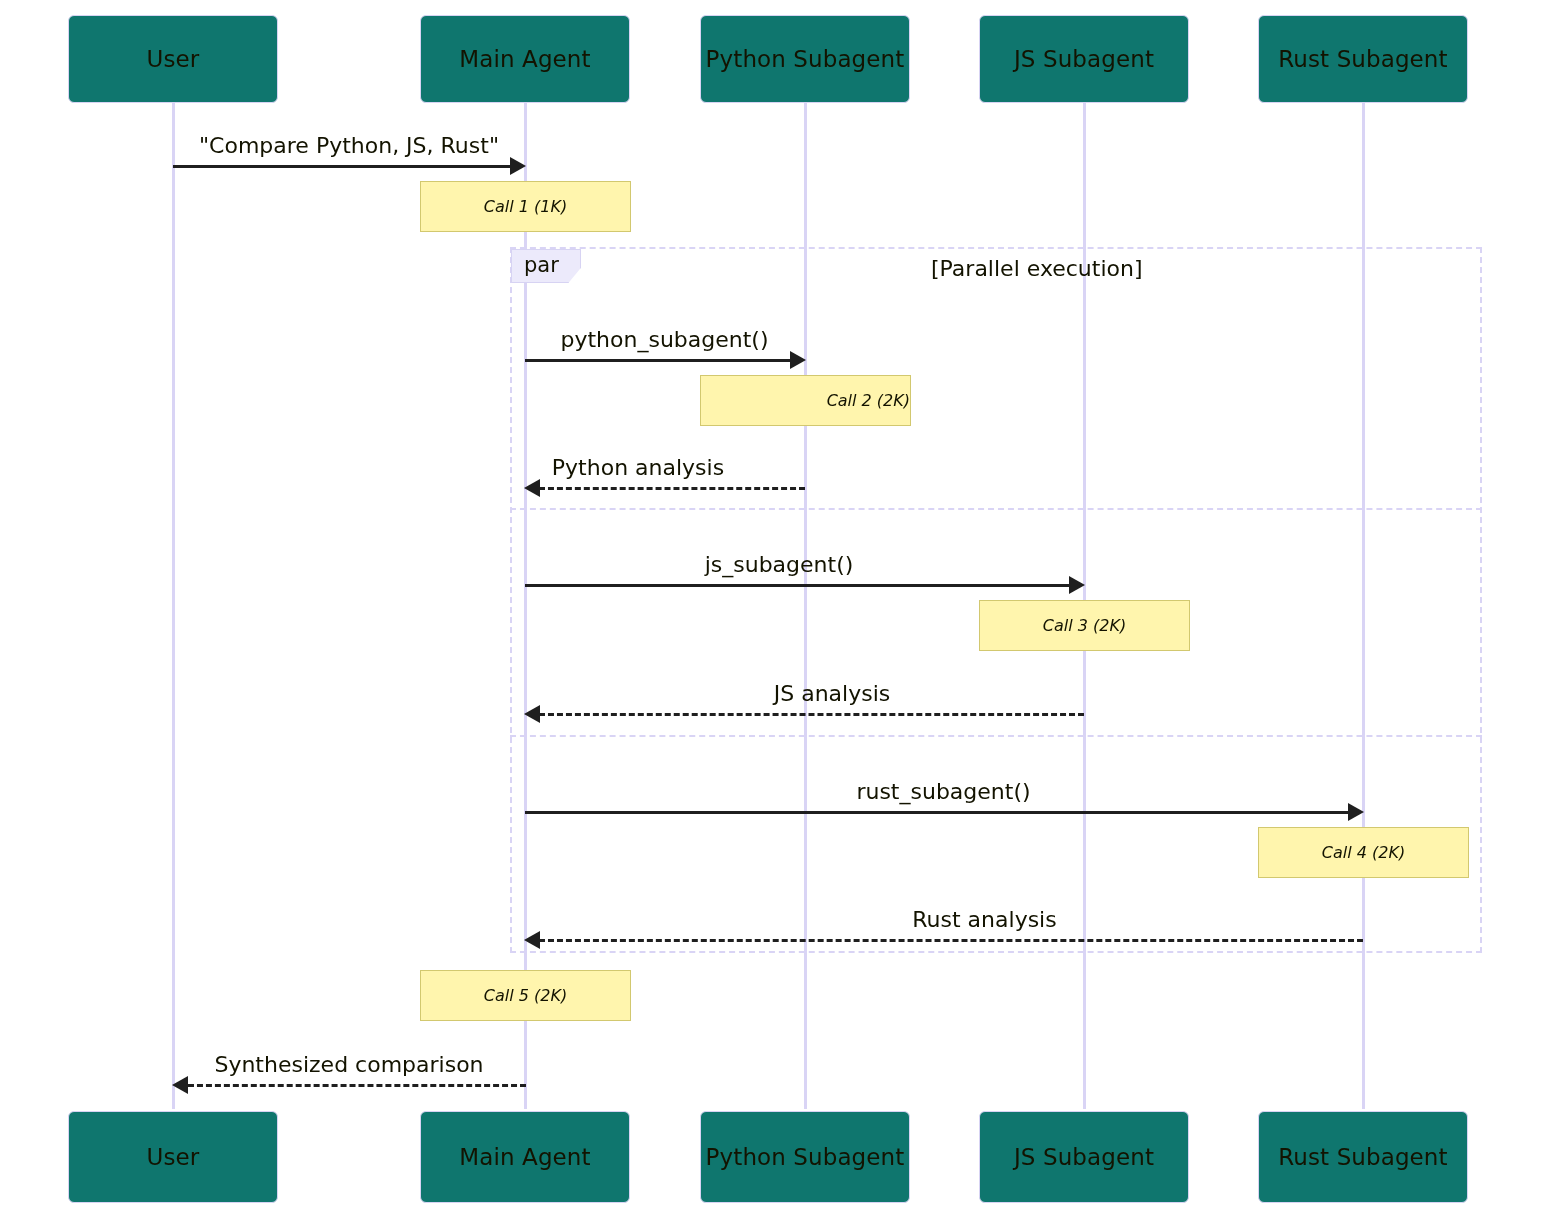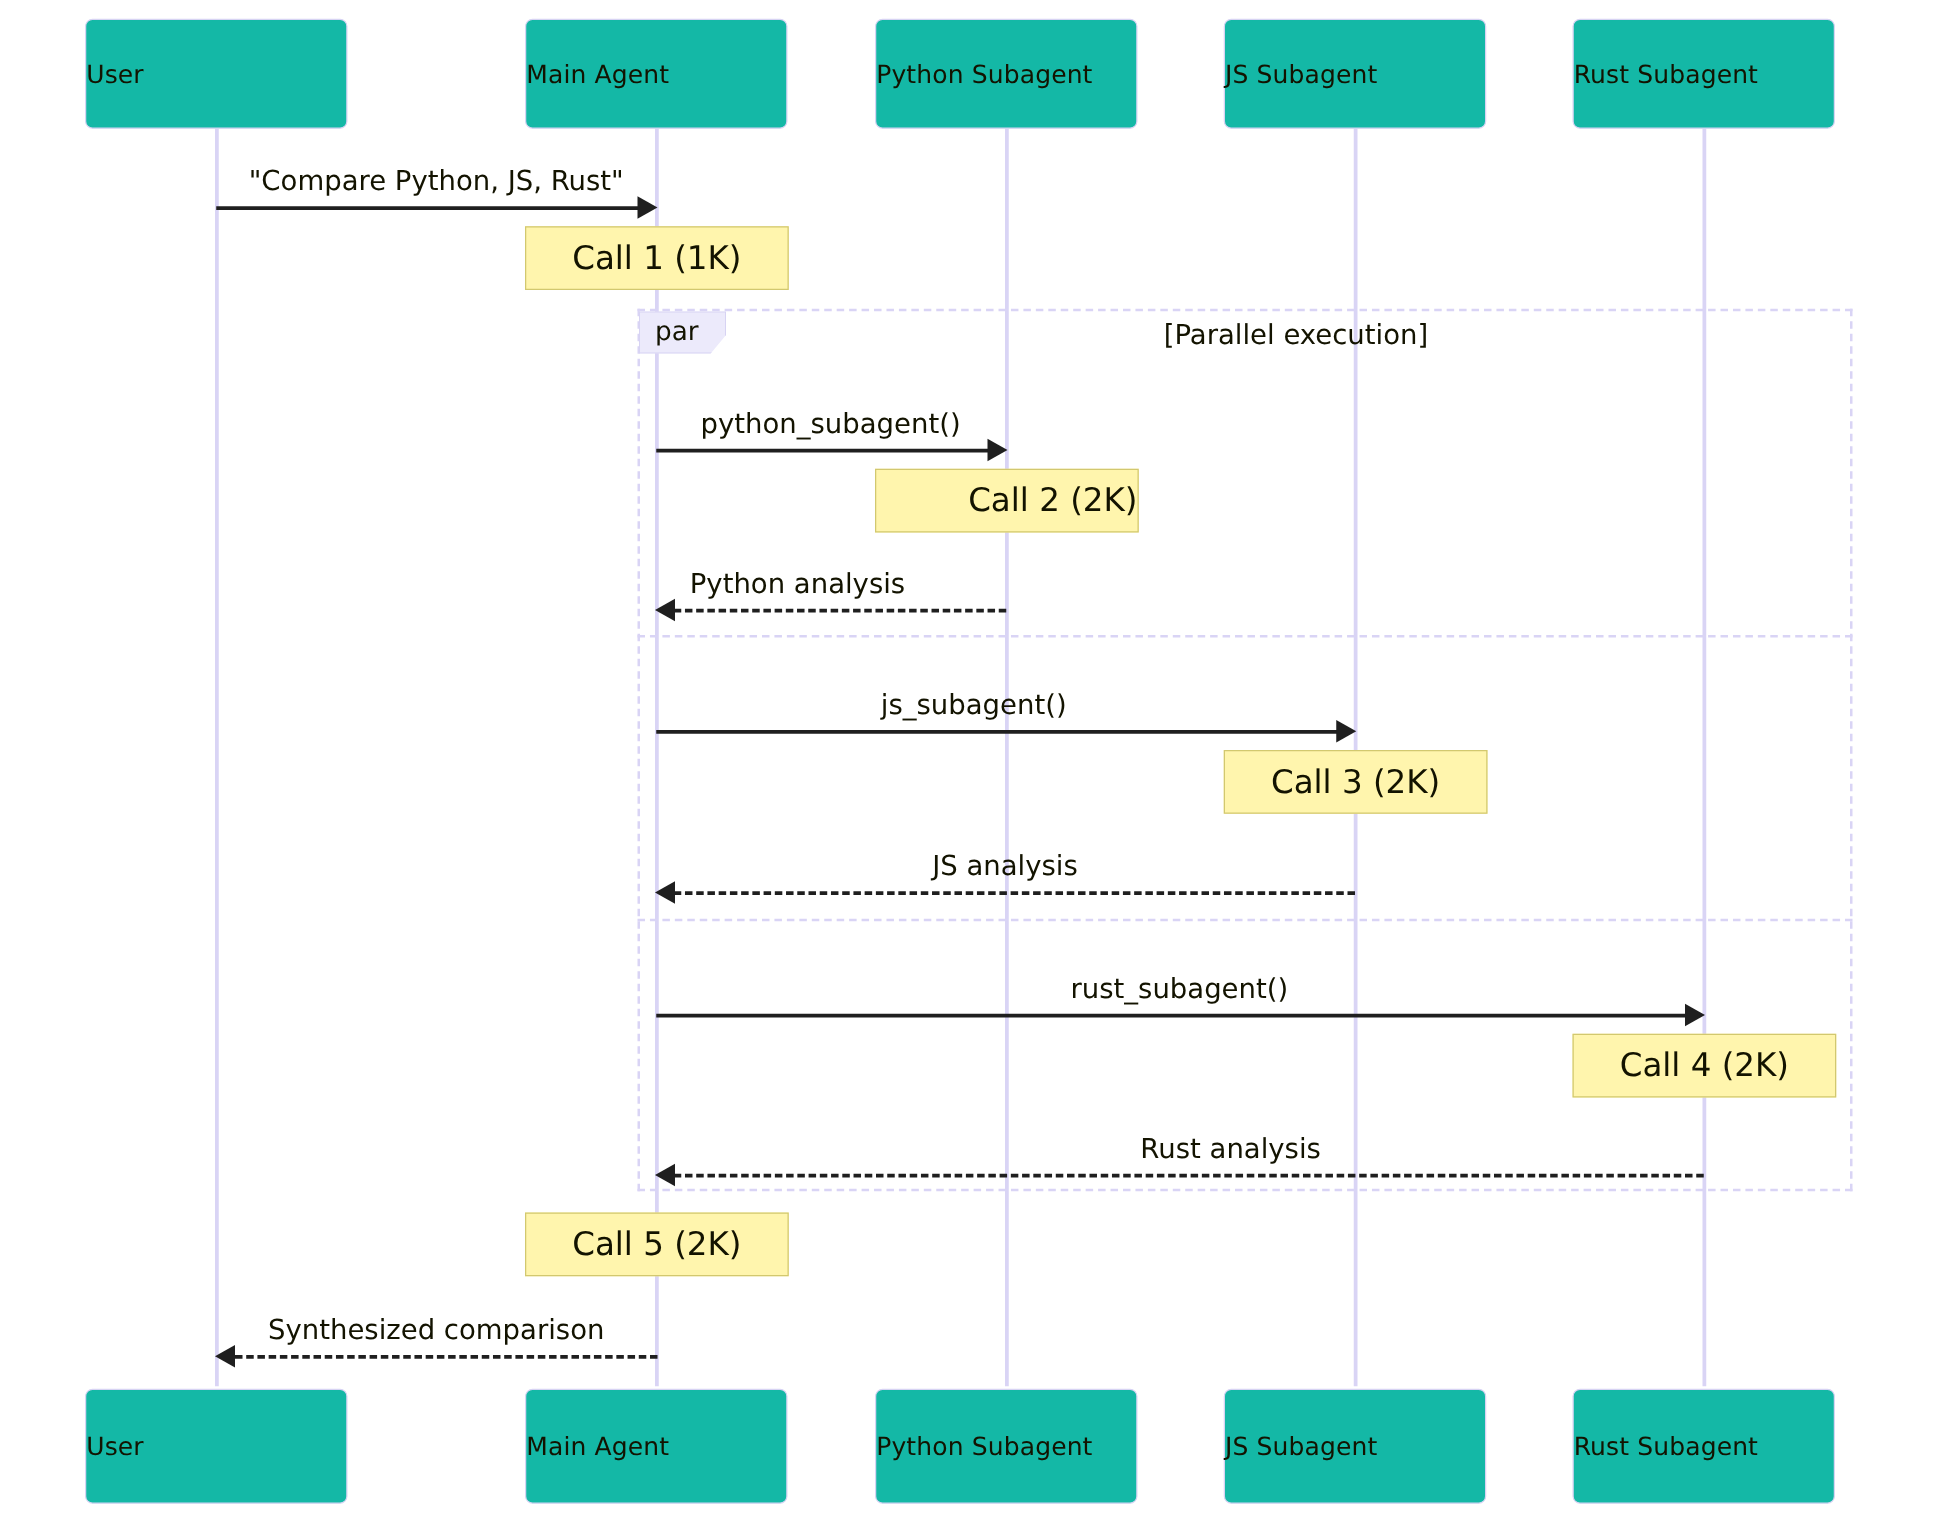--- a/index.html
+++ b/index.html
@@ -15,49 +15,51 @@
     position: relative;
     width: 1568px;
     height: 1232px;
     background: #ffffff;
     overflow: hidden;
   }
   
   .participant {
     position: absolute;
     box-sizing: border-box;
-    background: #14b8a6;
+    background: #0f766e;
     border: 1px solid #D7D3F3;
     border-radius: 6px;
     display: flex;
     align-items: center;
-    color: #131300;
-    font-size: 20px;
+    justify-content: center;
+    color: #131300;
+    font-size: 23px;
     letter-spacing: 0.1px;
     z-index: 6;
   }
   
   .lifeline {
     position: absolute;
     width: 3px;
     background: #D9D4F5;
     z-index: 1;
   }
   
   .note {
     position: absolute;
     box-sizing: border-box;
     background: #FFF5AD;
     border: 1px solid #D2C86F;
     display: flex;
     align-items: center;
     justify-content: center;
     color: #131300;
-    font-size: 26px;
+    font-size: 16px;
     z-index: 7;
+    font-style: italic;
   }
   
   .par-block {
     position: absolute;
     box-sizing: border-box;
     border: 2px dashed #D9D4F5;
     background: transparent;
     z-index: 2;
   }
   .par-divider {
@@ -177,21 +179,21 @@
   <div class="arrowhead left" style="left:524px; top:479px;"></div>
 
   <div class="msg-label" style="left:525px; top:552px; width:508px;">js_subagent()</div>
   <div class="msg-line solid" style="left:525px; top:584px; width:545px;"></div>
   <div class="arrowhead right" style="left:1069px; top:576px;"></div>
 
   <div class="note" style="left:979px; top:600px; width:211px; height:51px;">
     <span>Call 3 (2K)</span>
   </div>
 
-  <div class="msg-label" style="left:525px; top:681px; width:558px;">JS analysis</div>
+  <div class="msg-label" style="left:525px; top:681px; width:558px;padding-left:28px;">JS analysis</div>
   <div class="msg-line dashed" style="left:539px; top:713px; width:545px;"></div>
   <div class="arrowhead left" style="left:524px; top:705px;"></div>
 
   <div class="msg-label" style="left:525px; top:779px; width:837px;">rust_subagent()</div>
   <div class="msg-line solid" style="left:525px; top:811px; width:824px;"></div>
   <div class="arrowhead right" style="left:1348px; top:803px;"></div>
 
   <div class="note" style="left:1258px; top:827px; width:211px; height:51px;">
     <span>Call 4 (2K)</span>
   </div>

